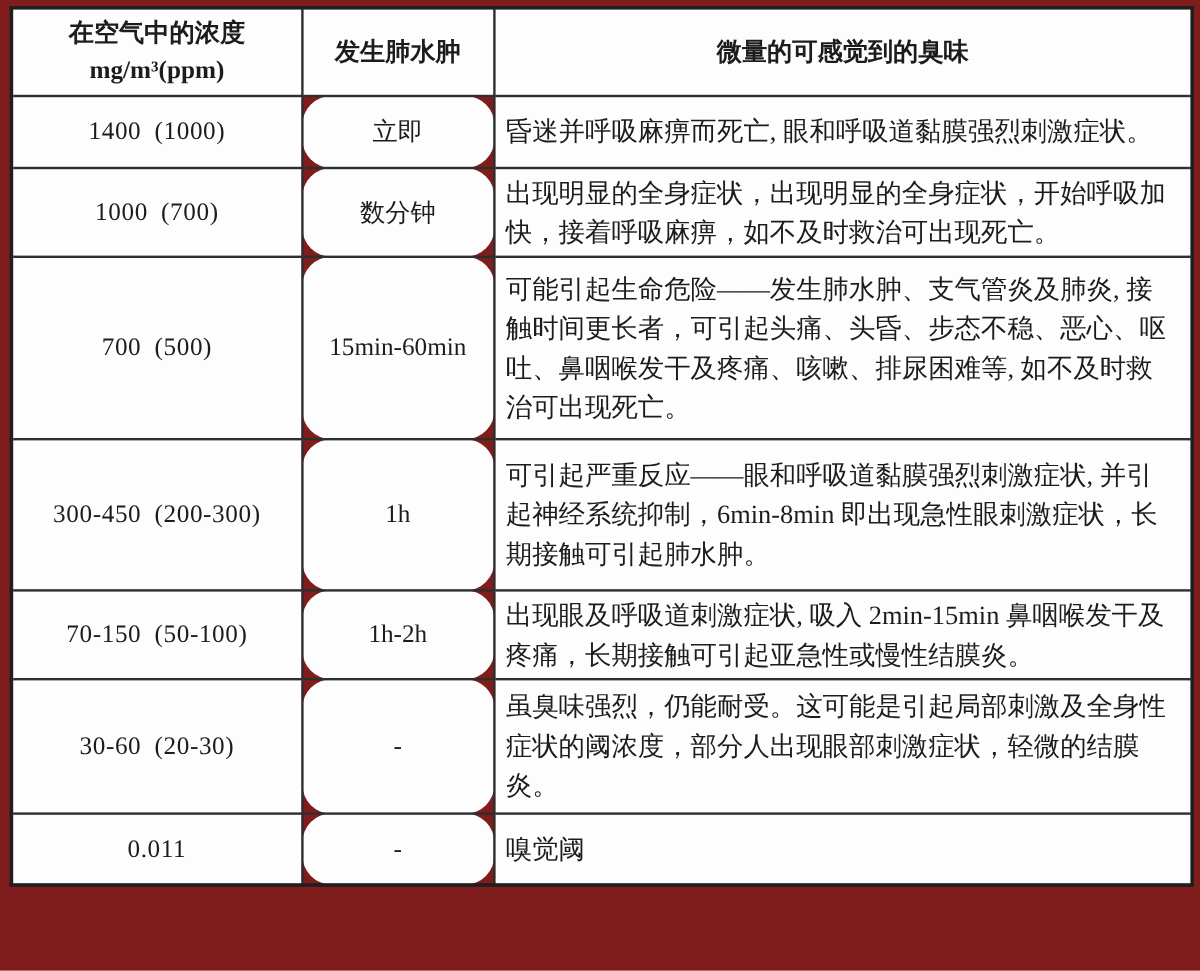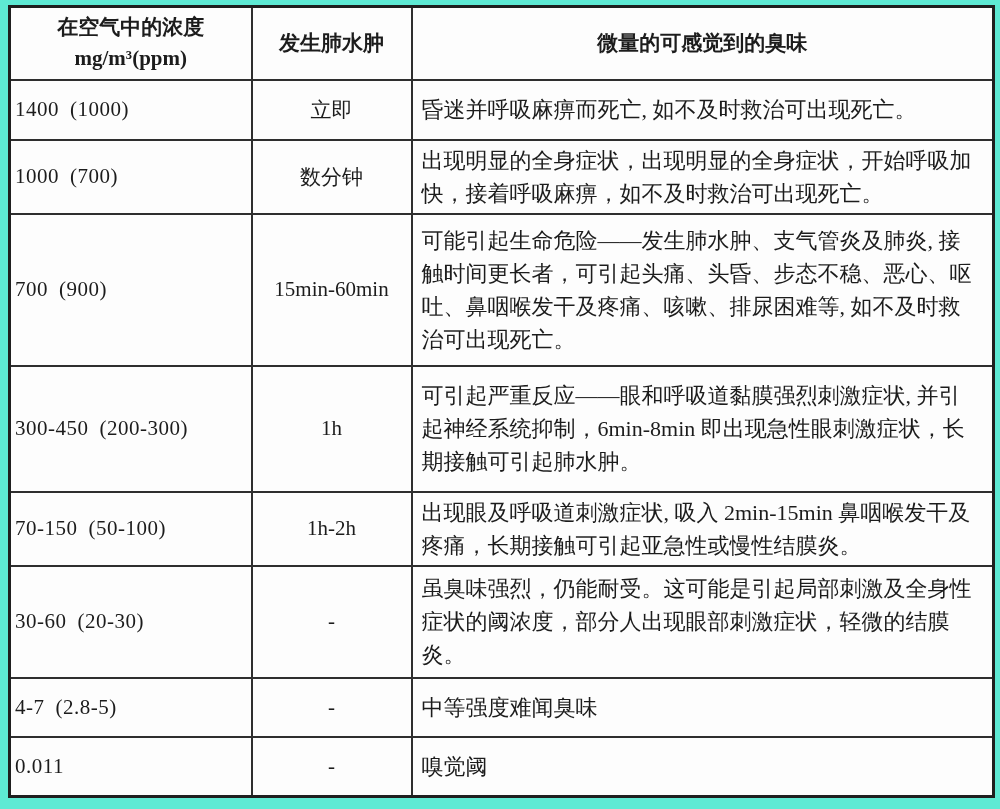--- a/index.html
+++ b/index.html
@@ -5,21 +5,21 @@
   html, body {
     margin: 0;
     padding: 0;
     background: #fdfdfd;
     font-family: "Liberation Serif", "DejaVu Serif", serif;
   }
   .page {
     position: relative;
     width: 1000px;
     height: 809px;
-    background: #5eead4;
+    background: #7f1d1d;
     overflow: hidden;
   }
   table.h2s {
     position: absolute;
     left: 8px;
     top: 5px;
     width: 984px;
     border-collapse: collapse;
     table-layout: fixed;
     border: 3px solid #1f1f1f;
@@ -36,27 +36,29 @@
 
   th.hdr {
     font-size: 21px;
     font-weight: bold;
     text-align: center;
     line-height: 31px;
     padding: 4px 4px;
   }
   td.conc {
     font-size: 21px;
+    text-align: center;
     padding: 16px 4px;
     letter-spacing: 0.5px;
   }
   td.expo {
     font-size: 21px;
     text-align: center;
     padding: 2px 18px;
+    border-radius: 24px;
   }
   td.reac {
     font-size: 22px;
     text-align: left;
     line-height: 33px;
     padding: 3px 10px 3px 9px;
   }
   .hdr-line { display: block; }
 </style>
 </head>
@@ -75,31 +77,31 @@
         <span class="hdr-line">在空气中的浓度</span>
         <span class="hdr-line">mg/m³(ppm)</span>
       </th>
       <th class="hdr">发生肺水肿</th>
       <th class="hdr">微量的可感觉到的臭味</th>
     </tr>
 
     <tr style="height:60px;">
       <td class="conc">1400 (1000)</td>
       <td class="expo">立即</td>
-      <td class="reac">昏迷并呼吸麻痹而死亡, 如不及时救治可出现死亡。</td>
+      <td class="reac">昏迷并呼吸麻痹而死亡, 眼和呼吸道黏膜强烈刺激症状。</td>
     </tr>
 
     <tr style="height:62px;">
       <td class="conc">1000 (700)</td>
       <td class="expo">数分钟</td>
       <td class="reac">出现明显的全身症状，出现明显的全身症状，开始呼吸加快，接着呼吸麻痹，如不及时救治可出现死亡。</td>
     </tr>
 
     <tr style="height:152px;">
-      <td class="conc">700 (900)</td>
+      <td class="conc">700 (500)</td>
       <td class="expo">15min-60min</td>
       <td class="reac">可能引起生命危险——发生肺水肿、支气管炎及肺炎, 接触时间更长者，可引起头痛、头昏、步态不稳、恶心、呕吐、鼻咽喉发干及疼痛、咳嗽、排尿困难等, 如不及时救治可出现死亡。</td>
     </tr>
 
     <tr style="height:126px;">
       <td class="conc">300-450 (200-300)</td>
       <td class="expo">1h</td>
       <td class="reac">可引起严重反应——眼和呼吸道黏膜强烈刺激症状, 并引起神经系统抑制，6min-8min 即出现急性眼刺激症状，长期接触可引起肺水肿。</td>
     </tr>
 
@@ -108,25 +110,20 @@
       <td class="expo">1h-2h</td>
       <td class="reac">出现眼及呼吸道刺激症状, 吸入 2min-15min 鼻咽喉发干及疼痛，长期接触可引起亚急性或慢性结膜炎。</td>
     </tr>
 
     <tr style="height:112px;">
       <td class="conc">30-60 (20-30)</td>
       <td class="expo">-</td>
       <td class="reac">虽臭味强烈，仍能耐受。这可能是引起局部刺激及全身性症状的阈浓度，部分人出现眼部刺激症状，轻微的结膜炎。</td>
     </tr>
 
-    <tr style="height:35px;">
-      <td class="conc">4-7 (2.8-5)</td>
-      <td class="expo">-</td>
-      <td class="reac">中等强度难闻臭味</td>
-    </tr>
 
 
     <tr style="height:40px;">
       <td class="conc">0.011</td>
       <td class="expo">-</td>
       <td class="reac">嗅觉阈</td>
     </tr>
   </tbody>
     </table>
 </div>

